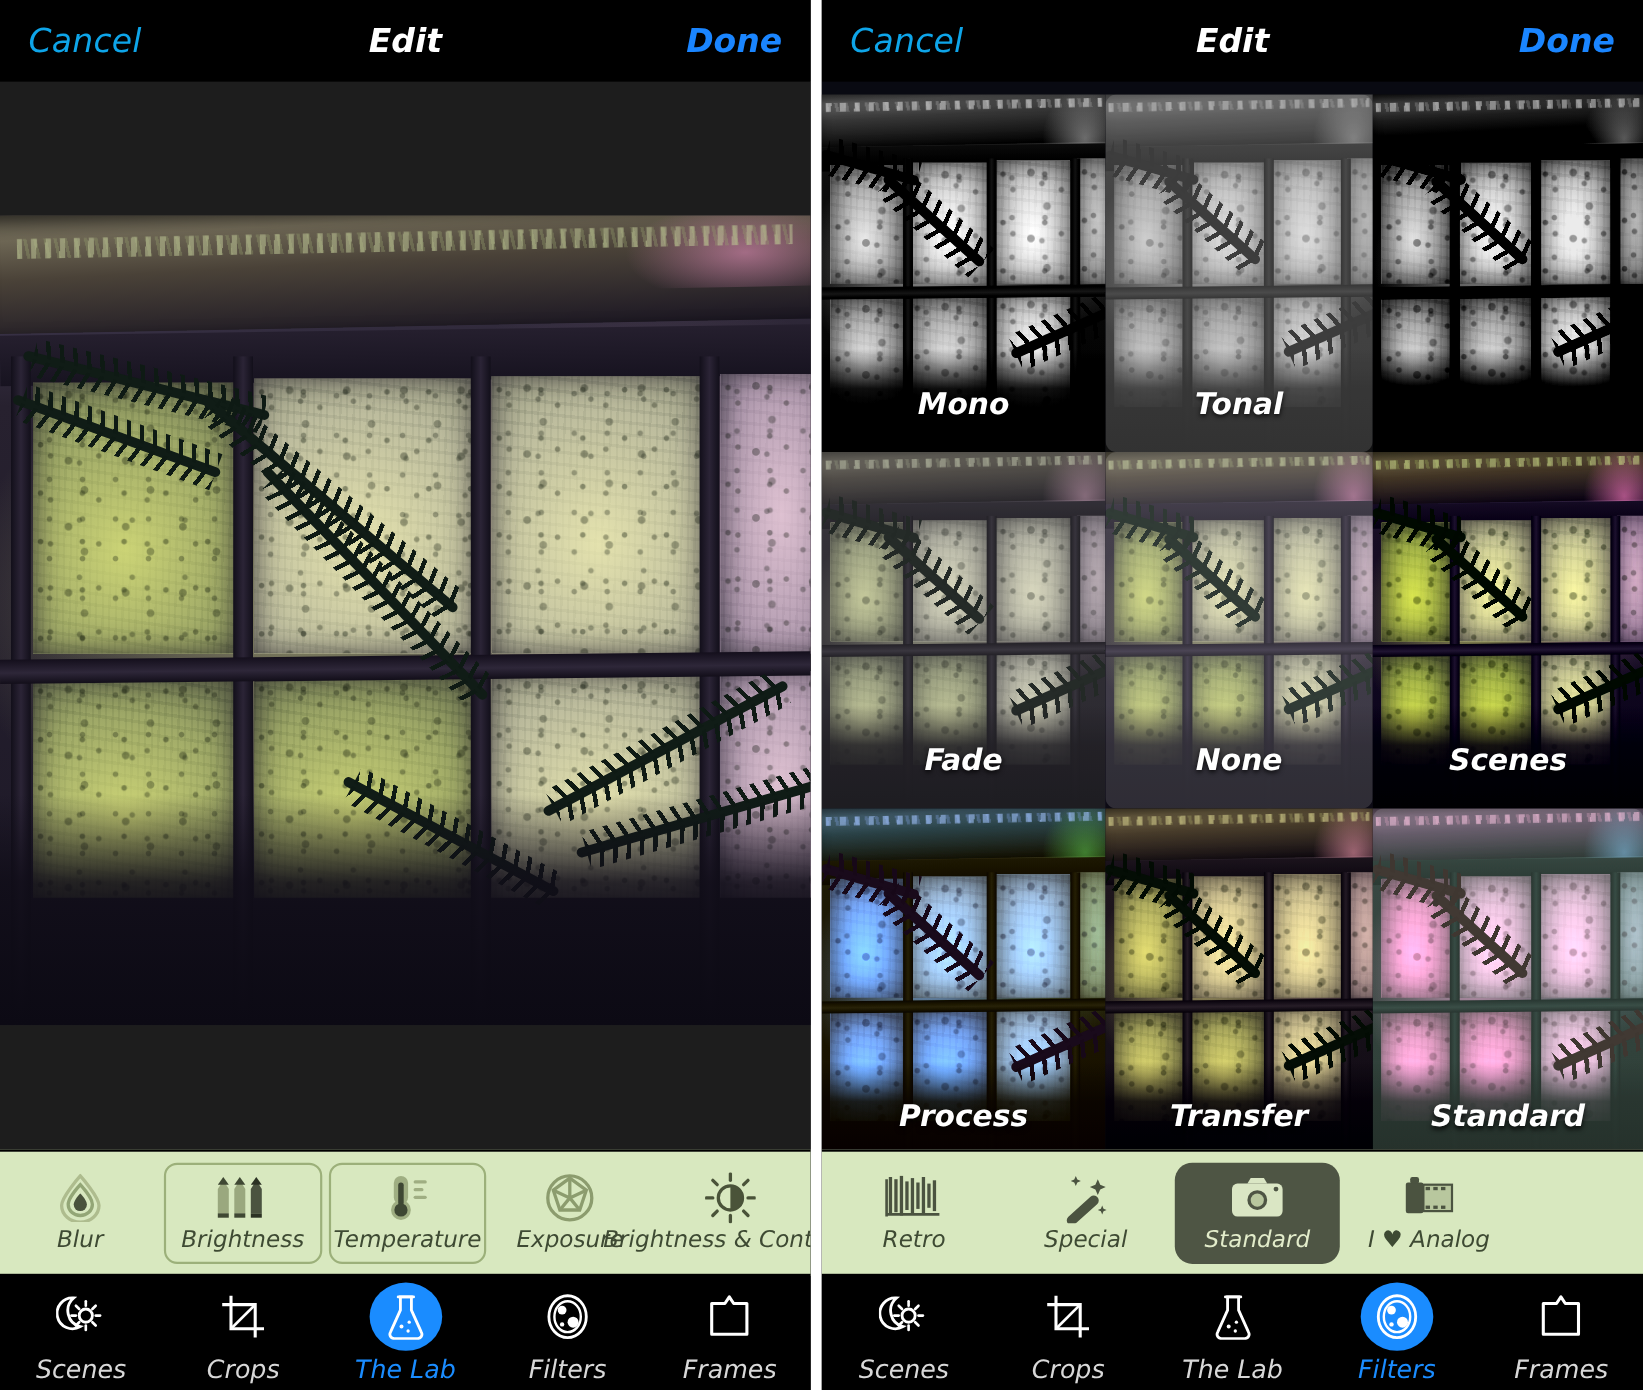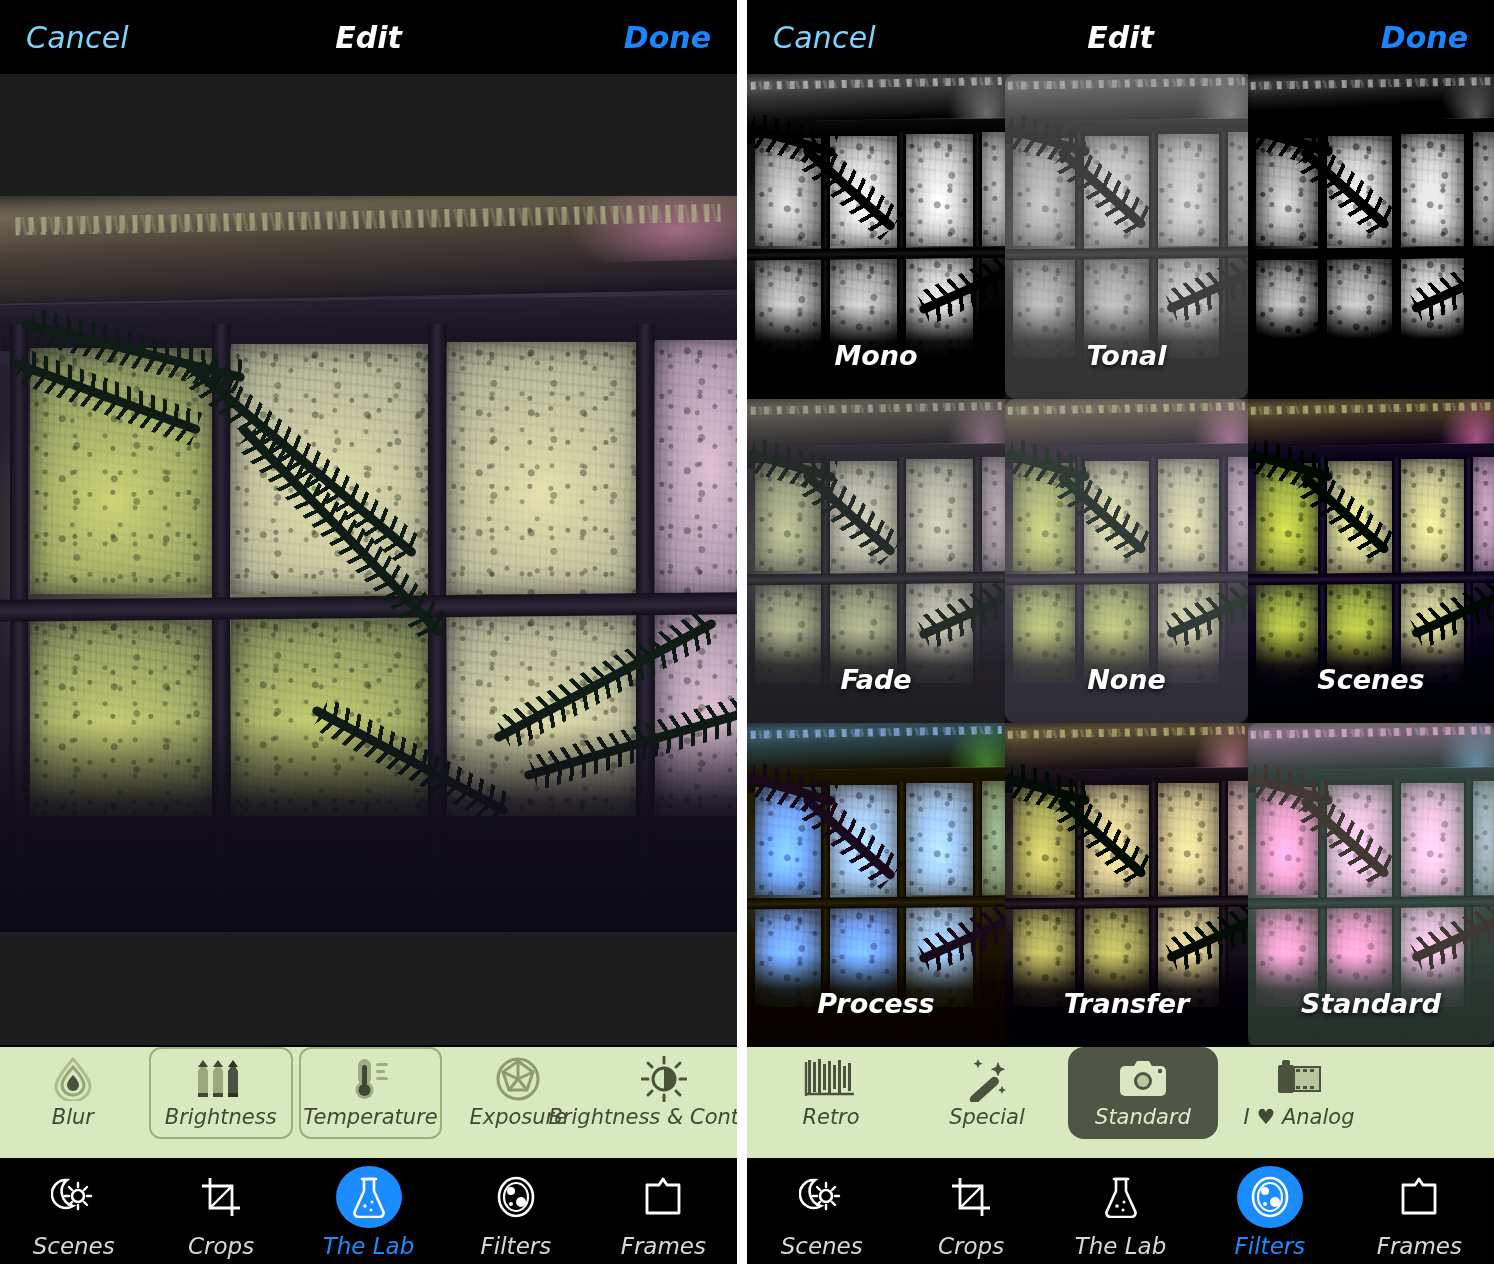--- a/index.html
+++ b/index.html
@@ -15,21 +15,21 @@
   .gutter { width: 10px; height: 1264px; background: #ffffff; flex: 0 0 10px; }
   .panel.right { width: 747px; }
 
   
   .header {
     position: absolute; top: 0; left: 0; right: 0; height: 74px;
     background: #000; display: flex; align-items: center;
     padding: 0 26px; z-index: 5;
   }
   .hdr-cancel {
-    color: #7dd3fc; font-size: 30px; font-style: italic;
+    color: #0ea5e9; font-size: 30px; font-style: italic;
     font-family: "DejaVu Sans", sans-serif; letter-spacing: .2px;
   }
   .hdr-title {
     position: absolute; left: 0; right: 0; text-align: center;
     color: #ffffff; font-size: 30px; font-weight: bold; font-style: italic;
     font-family: "DejaVu Sans", sans-serif; pointer-events: none;
   }
   .hdr-done {
     margin-left: auto; color: #1a85ff; font-size: 30px;
     font-weight: bold; font-style: italic;
@@ -135,21 +135,21 @@
   .frond::before, .frond::after {
     content: ""; position: absolute; left: 4%; right: 2%; height: 16px;
     background: repeating-linear-gradient(72deg, #0e1a14 0 4px, rgba(0,0,0,0) 4px 12px);
   }
   .frond::before { top: -13px; }
   .frond::after  { top: 6px; transform: scaleY(-1); }
 
   
   .toolstrip {
     position: absolute; left: 0; right: 0; bottom: 104px; height: 115px;
-    background: #d8e8bf; display: flex; align-items: flex-start;
+    background: #d8e8bf; display: flex; align-items: center;
     border-top: 2px solid #000; border-bottom: 2px solid #000;
     overflow: hidden;
   }
   .tool {
     flex: 1 1 0; min-width: 0; height: 92px;
     display: flex; flex-direction: column; align-items: center; justify-content: center;
     gap: 4px; border-radius: 12px; margin: 0 3px;
   }
   .tool.outlined { border: 2px solid #9cb07a; }
   .tool-label {
@@ -185,21 +185,21 @@
     font-size: 23px; color: #d8d8d8;
   }
   .tab.active .tab-label { color: #1a8cff; }
 
   
   .grid-area {
     position: absolute; top: 74px; left: 0; right: 0; bottom: 219px;
     background: #090a12; overflow: hidden;
   }
   .grid {
-    position: absolute; top: 0; left: 0; width: 747px; height: 721px;
+    position: absolute; top: 12px; left: 0; width: 747px; height: 721px;
     display: grid;
     grid-template-columns: 258px 243px 246px;
     grid-template-rows: 325px 324px 324px;
   }
   .tile { position: relative; overflow: hidden; }
   .tile-img { position: absolute; inset: 0; overflow: hidden; }
   .tile.hl::after {
     content: ""; position: absolute; inset: 0;
     background: rgba(255,255,255,.14);
     border-radius: 10px;

